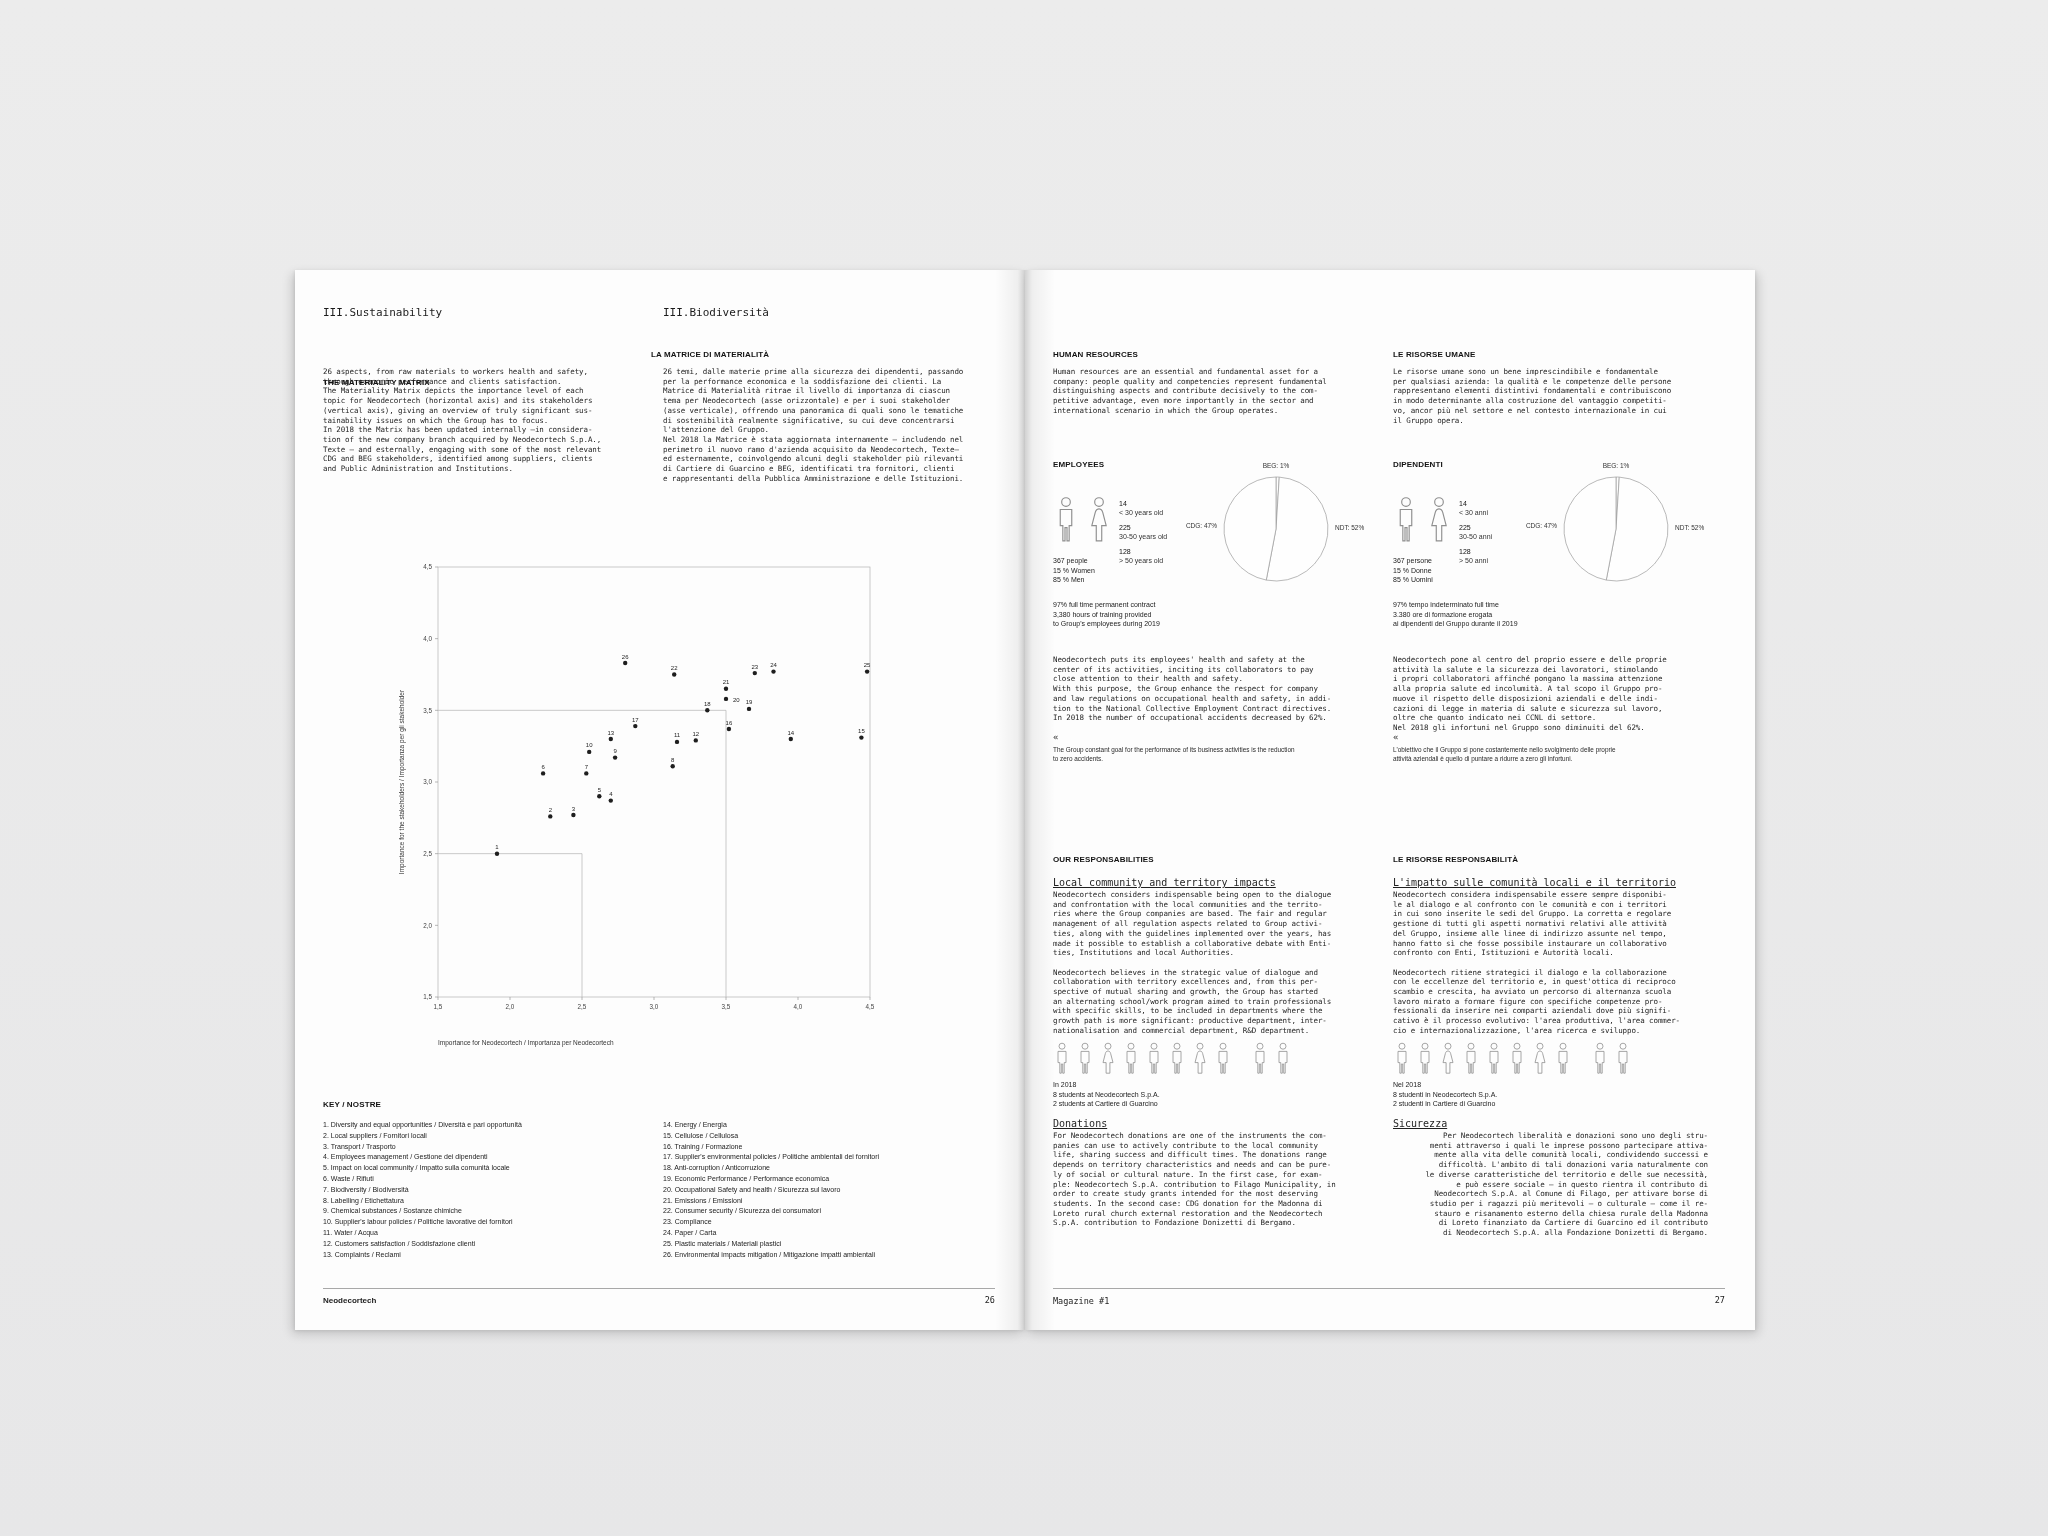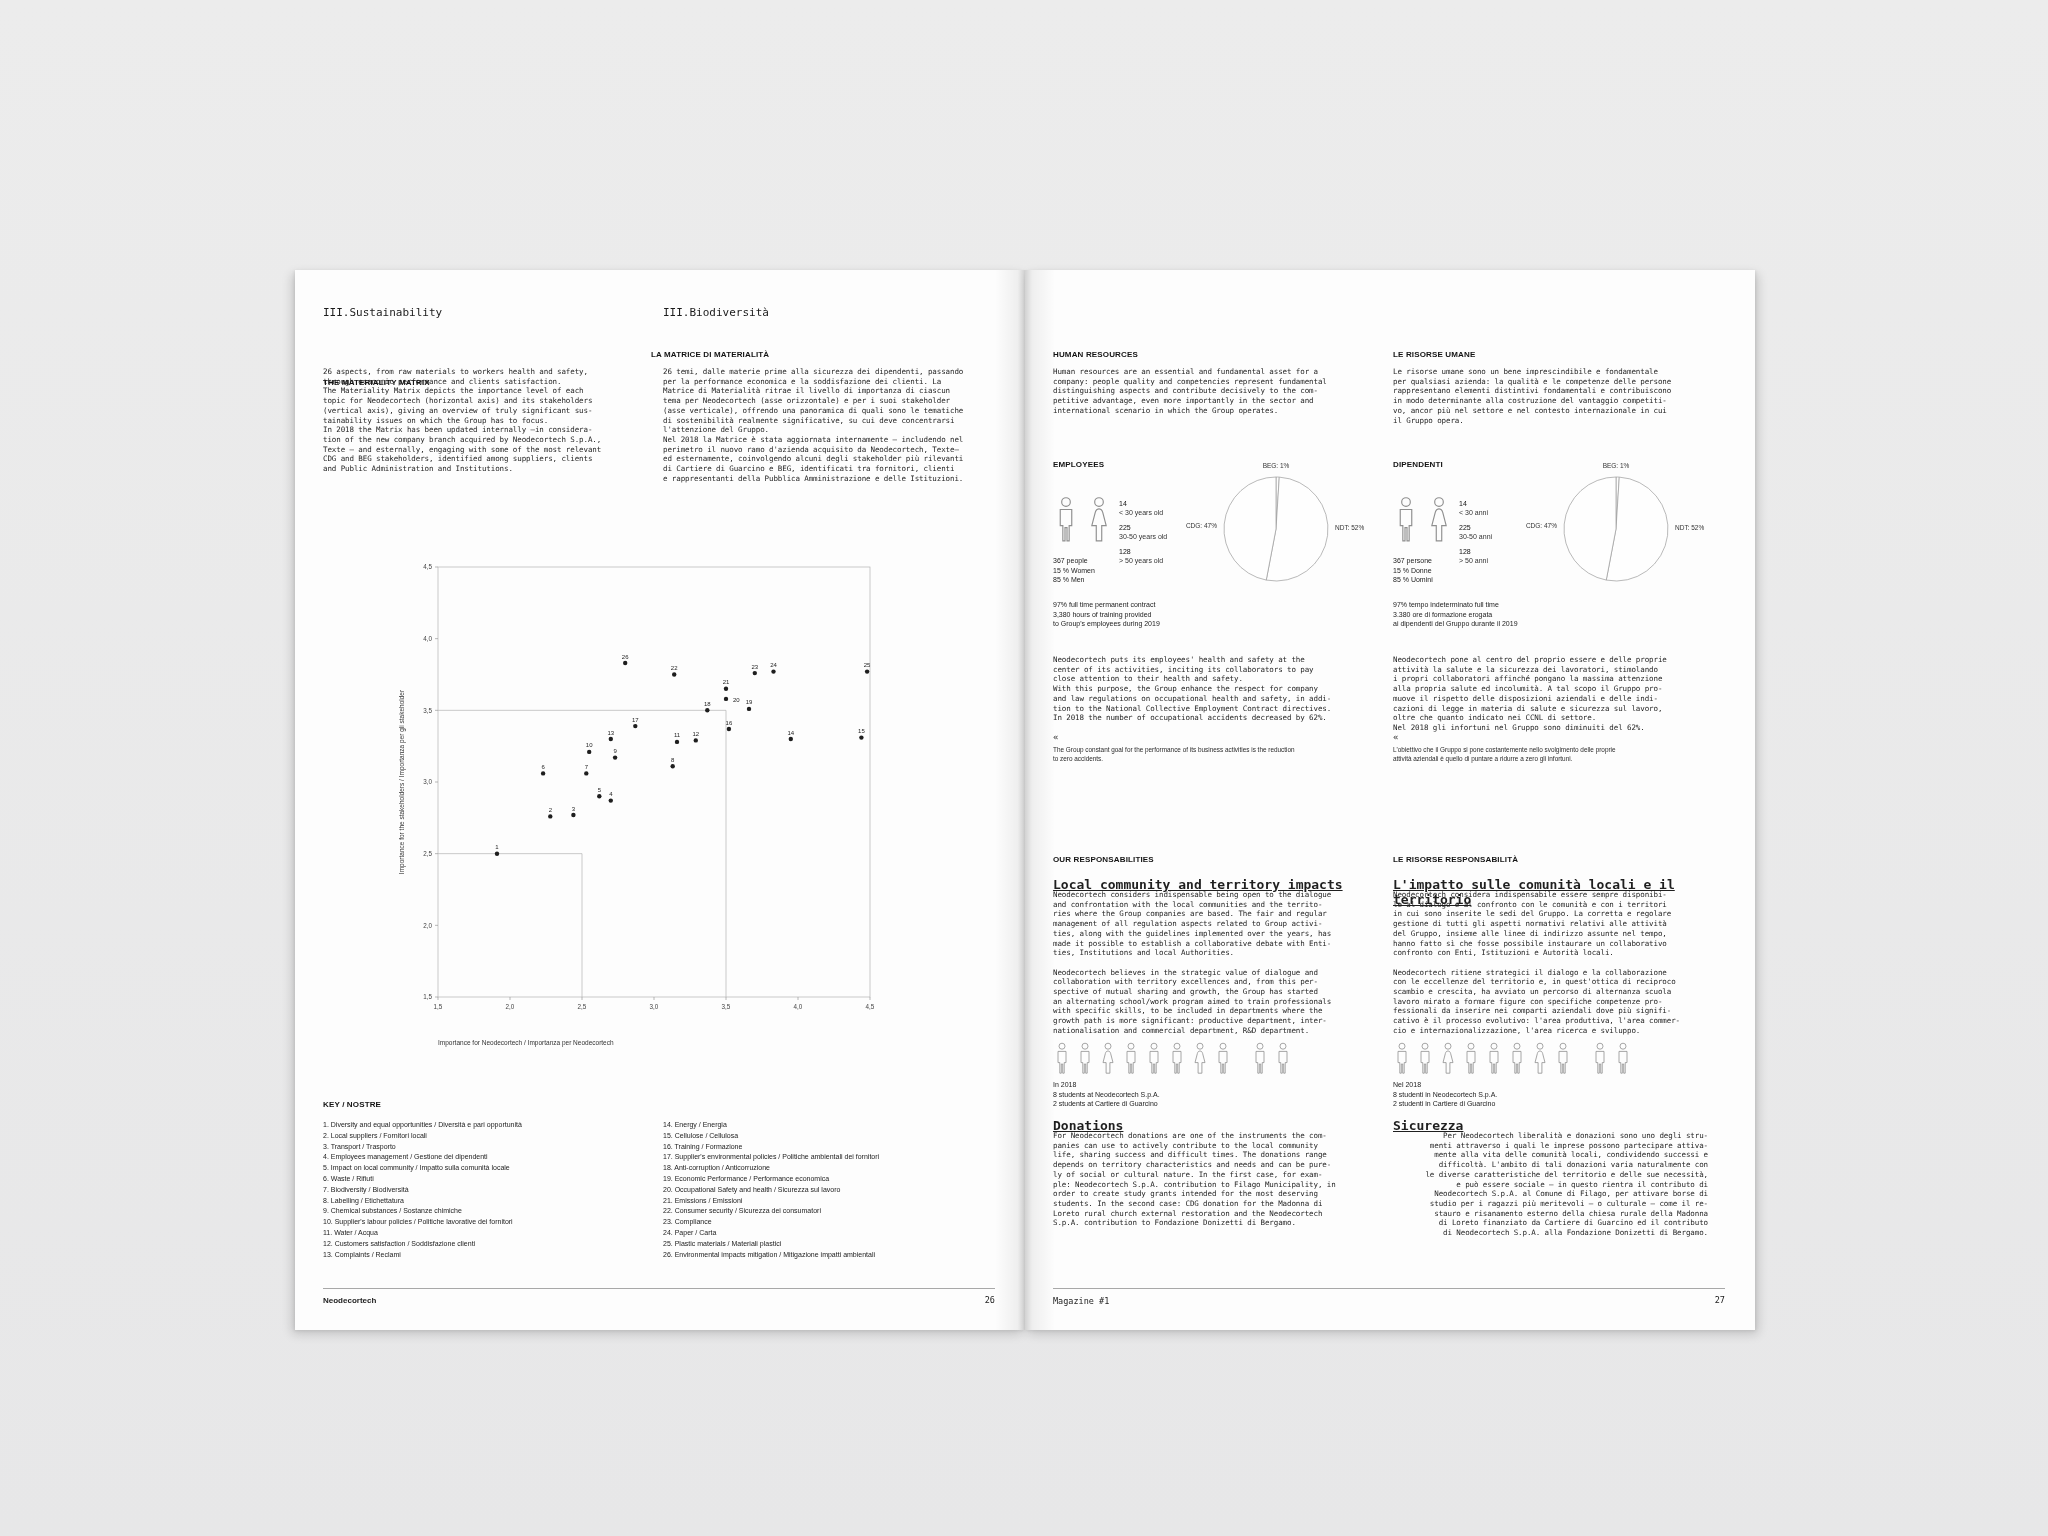--- a/index.html
+++ b/index.html
@@ -7,21 +7,21 @@
   .stage{position:relative;width:2048px;height:1536px;background:linear-gradient(180deg,#ececec 0%,#e7e7e8 100%);overflow:hidden;font-family:"Liberation Sans",sans-serif;}
   .page{position:absolute;top:270px;width:730px;height:1060px;background:#fdfdfd;}
   .page--left{left:295px;box-shadow:-3px 4px 10px rgba(0,0,0,.16),-1px 1px 3px rgba(0,0,0,.08);}
   .page--right{left:1025px;box-shadow:3px 4px 10px rgba(0,0,0,.16),1px 1px 3px rgba(0,0,0,.08);}
   .gutter{position:absolute;left:995px;top:270px;width:60px;height:1060px;z-index:4;pointer-events:none;
     background:linear-gradient(90deg,rgba(0,0,0,0) 0%,rgba(0,0,0,.06) 38%,rgba(0,0,0,.17) 50%,rgba(0,0,0,.06) 62%,rgba(0,0,0,0) 100%);}
   .abs{position:absolute;}
   .h1{font-family:"DejaVu Sans Mono",monospace;font-size:11px;color:#1b1b1b;}
   .sechead{font-size:8px;font-weight:700;letter-spacing:.15px;color:#131313;}
   .mono-body{font-family:"DejaVu Sans Mono",monospace;font-size:7.5px;line-height:9.7px;color:#1f1f1f;white-space:pre-line;letter-spacing:-.1px;}
-  .sub{font-family:"DejaVu Sans Mono",monospace;font-size:13px;color:#1f1f1f;text-decoration:underline;font-weight:bold;}
+  .sub{font-family:"DejaVu Sans Mono",monospace;font-size:10px;color:#1f1f1f;text-decoration:underline;}
   .quote{font-family:"DejaVu Sans Mono",monospace;font-size:9px;color:#1f1f1f;}
   .note{font-size:6.4px;line-height:8.6px;color:#2a2a2a;white-space:pre-line;}
   .small{font-size:7px;line-height:9.6px;color:#222;white-space:pre-line;}
   .age-row{margin-bottom:8px;}
   .age-n{font-size:7px;color:#111;margin-bottom:2px;}
   .age-l{font-size:7px;color:#333;}
   .legend-item{font-size:7px;line-height:10.8px;color:#222;}
   .pie-lbl{font-size:6.5px;color:#333;position:absolute;white-space:nowrap;}
   .person{display:inline-block;vertical-align:bottom;}
   .person svg{display:block;}

